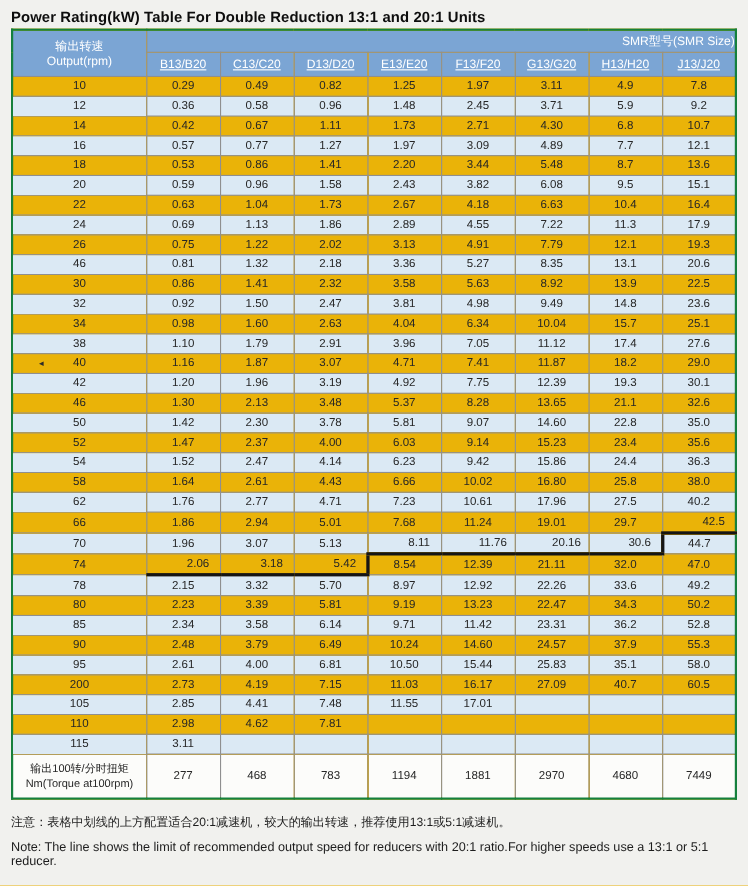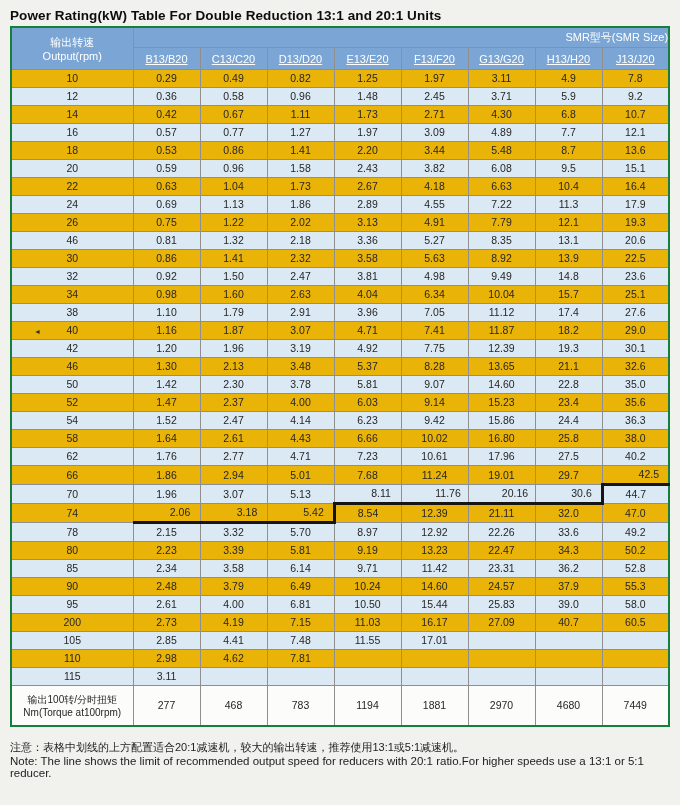--- a/index.html
+++ b/index.html
@@ -53,21 +53,21 @@
   }
 
   .limit-b { border-bottom: 3px solid #151515; padding-left: 27px; }
   .limit-l { border-left: 3px solid #151515; }
 
   tr.torque td { height: 39px; line-height: 39px; background: #fcfcfa; }
   tr.torque td.c-torque-label { line-height: 1.3; }
   .c-torque-label div { font-size: 10px; color: #262626; }
 
   .notes { margin-top: 13px; }
-  .note-zh { font-size: 11px;   margin: 0 0 0 0; color: #1d1d1d; }
+  .note-zh { font-size: 11px;   margin: 0 0 10px 0; color: #1d1d1d; }
   .note-en { font-size: 11.5px; margin: 0;          color: #1d1d1d; }
 </style>
 </head>
 <body>
 
 <div class="page">
   <h2 class="title-en">Power Rating(kW) Table For Double Reduction 13:1 and 20:1 Units</h2>
 
   <table class="power">
     <colgroup>
@@ -421,21 +421,21 @@
           <td>55.3</td>
         </tr>
         <tr class="alt">
           <td class="c-rpm"><span>95</span></td>
           <td>2.61</td>
           <td>4.00</td>
           <td>6.81</td>
           <td>10.50</td>
           <td>15.44</td>
           <td>25.83</td>
-          <td>39.0</td>
+          <td>35.1</td>
           <td>58.0</td>
         </tr>
         <tr>
           <td class="c-rpm"><span>200</span></td>
           <td>2.73</td>
           <td>4.19</td>
           <td>7.15</td>
           <td>11.03</td>
           <td>16.17</td>
           <td>27.09</td>

